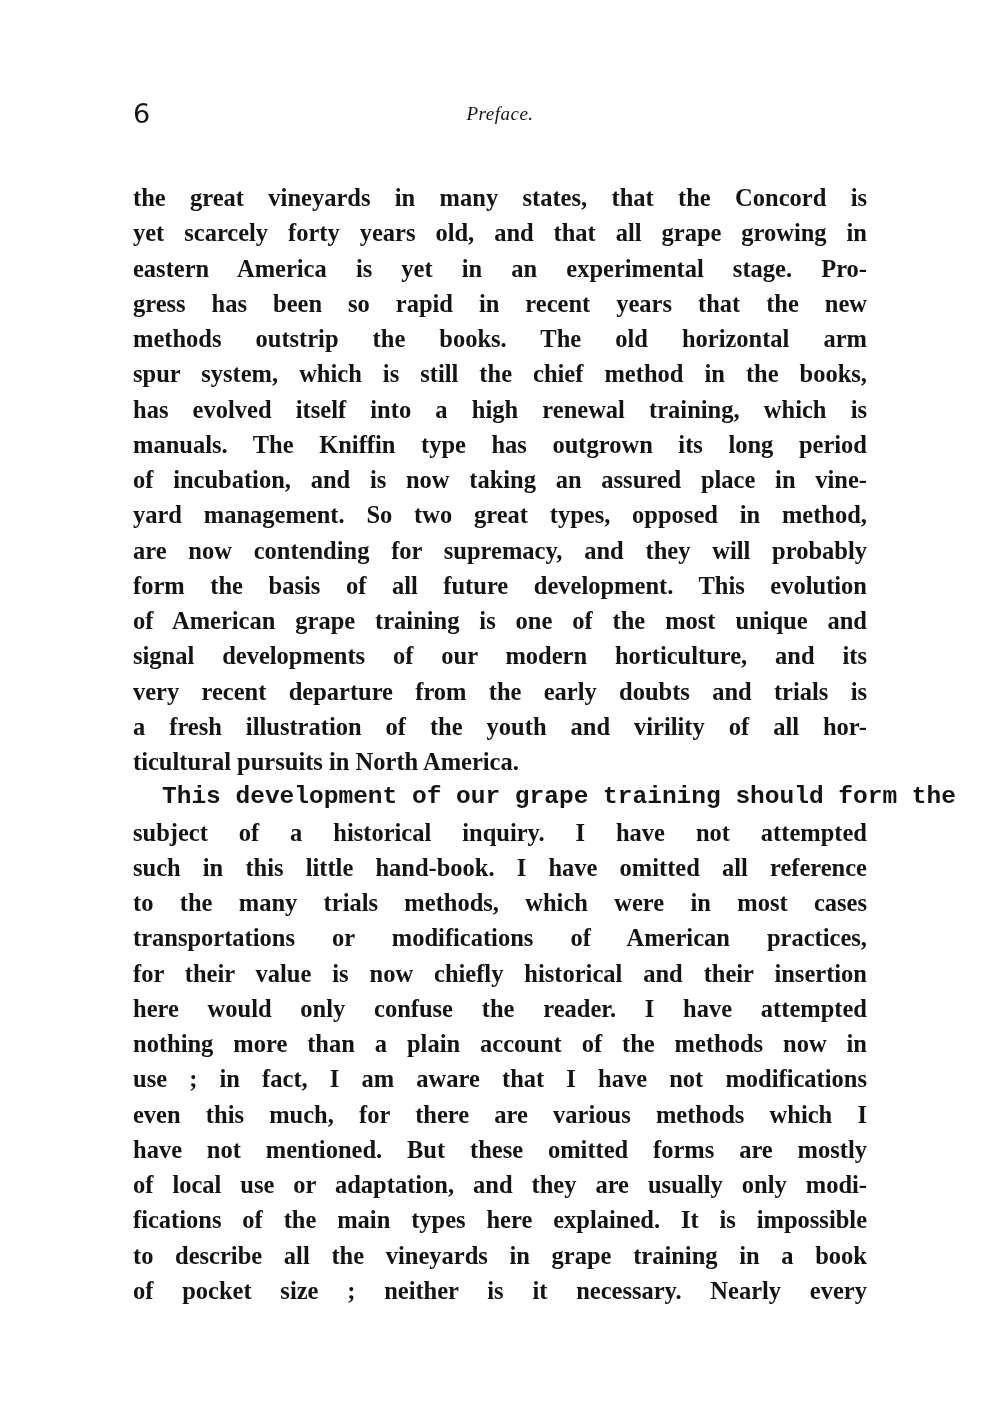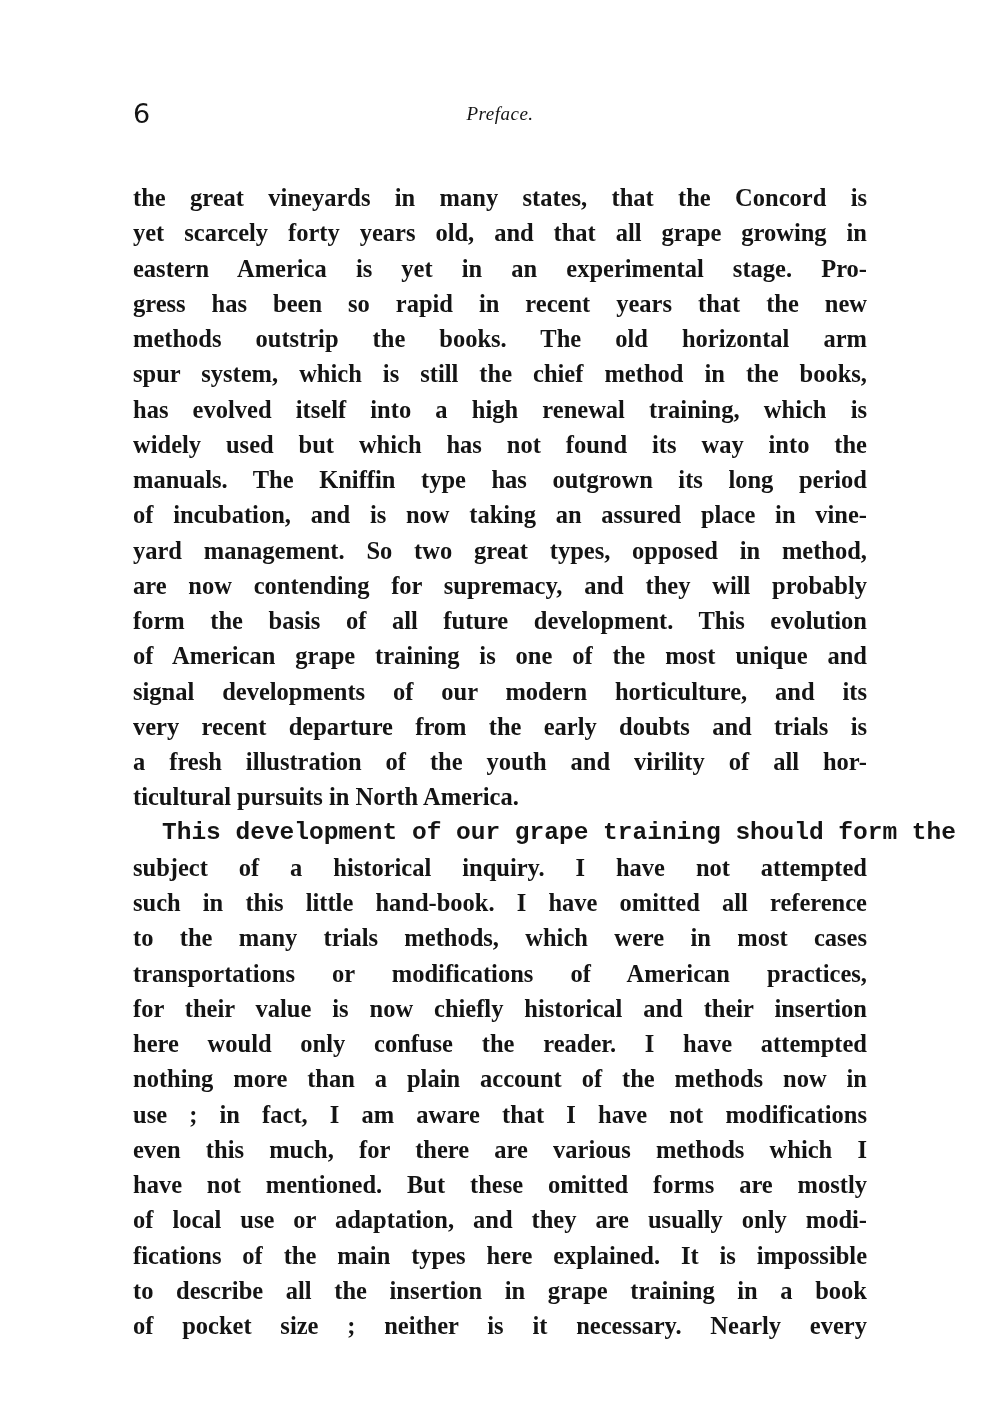--- a/index.html
+++ b/index.html
@@ -23,21 +23,20 @@
   </div>
 
   <div class="body-text" id="body-text">
       <div class="line">the great vineyards in many states, that the Concord is</div>
       <div class="line">yet scarcely forty years old, and that all grape growing in</div>
       <div class="line">eastern America is yet in an experimental stage. Pro-</div>
       <div class="line">gress has been so rapid in recent years that the new</div>
       <div class="line">methods outstrip the books. The old horizontal arm</div>
       <div class="line">spur system, which is still the chief method in the books,</div>
       <div class="line">has evolved itself into a high renewal training, which is</div>
-      <div class="line">widely used but which has not found its way into the</div>
       <div class="line">manuals. The Kniffin type has outgrown its long period</div>
       <div class="line">of incubation, and is now taking an assured place in vine-</div>
       <div class="line">yard management. So two great types, opposed in method,</div>
       <div class="line">are now contending for supremacy, and they will probably</div>
       <div class="line">form the basis of all future development. This evolution</div>
       <div class="line">of American grape training is one of the most unique and</div>
       <div class="line">signal developments of our modern horticulture, and its</div>
       <div class="line">very recent departure from the early doubts and trials is</div>
       <div class="line">a fresh illustration of the youth and virility of all hor-</div>
       <div class="line last">ticultural pursuits in North America.</div>
@@ -47,16 +46,16 @@
       <div class="line">to the many trials methods, which were in most cases</div>
       <div class="line">transportations or modifications of American practices,</div>
       <div class="line">for their value is now chiefly historical and their insertion</div>
       <div class="line">here would only confuse the reader. I have attempted</div>
       <div class="line">nothing more than a plain account of the methods now in</div>
       <div class="line">use ; in fact, I am aware that I have not modifications</div>
       <div class="line">even this much, for there are various methods which I</div>
       <div class="line">have not mentioned. But these omitted forms are mostly</div>
       <div class="line">of local use or adaptation, and they are usually only modi-</div>
       <div class="line">fications of the main types here explained. It is impossible</div>
-      <div class="line">to describe all the insertion in grape training in a book</div>
+      <div class="line">to describe all the vineyards in grape training in a book</div>
       <div class="line">of pocket size ; neither is it necessary. Nearly every</div>
     </div>
 </div>
 
 </body></html>

